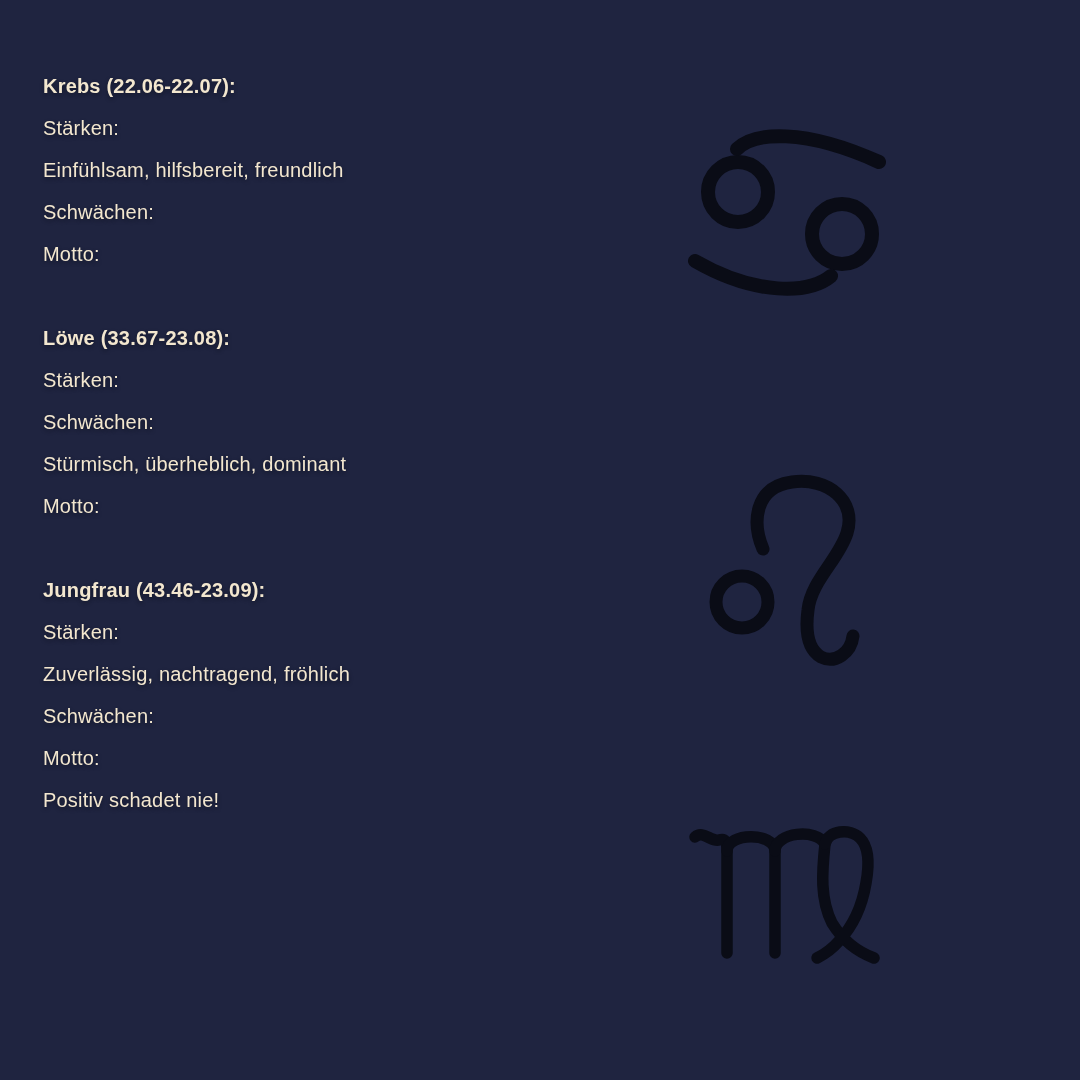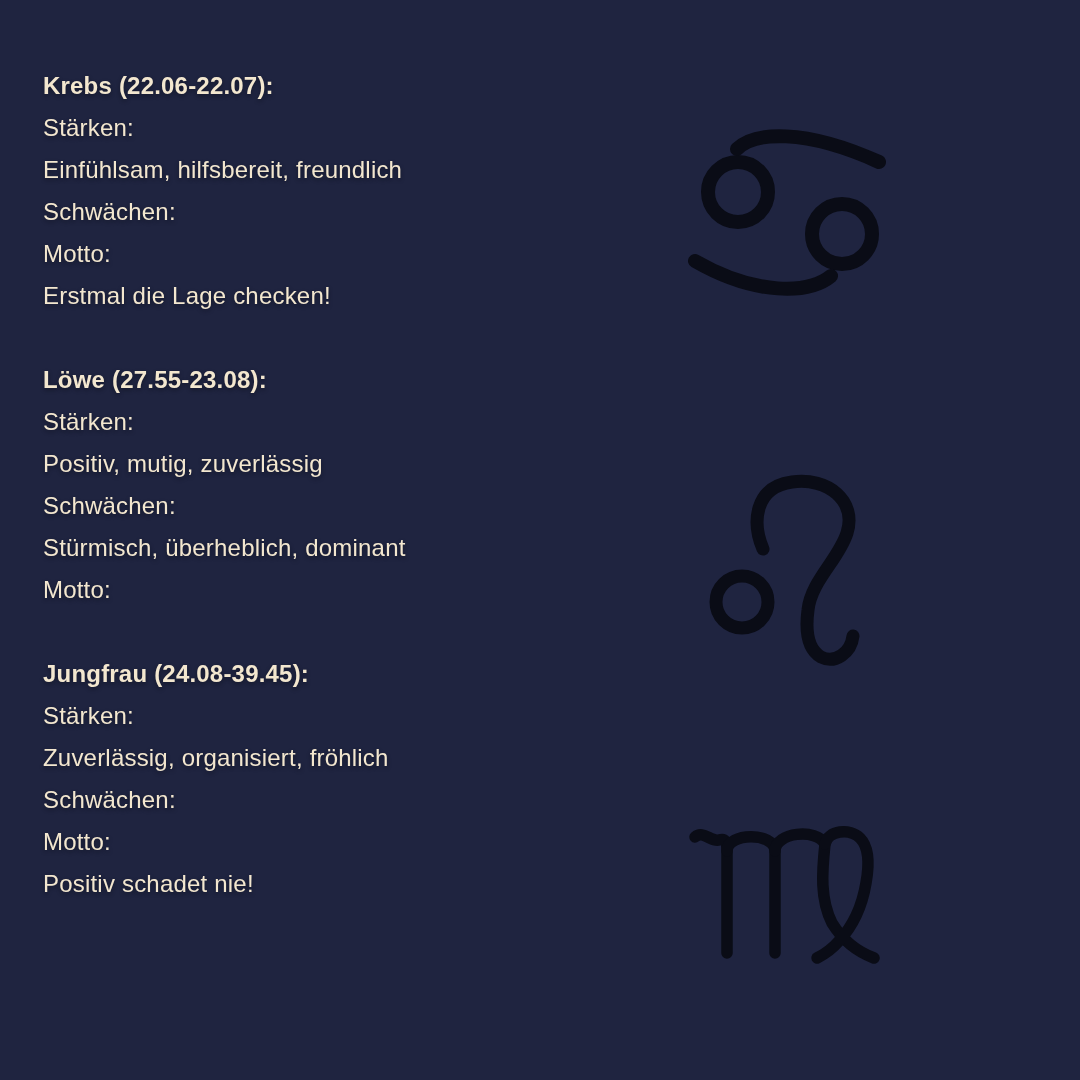--- a/index.html
+++ b/index.html
@@ -17,21 +17,21 @@
     font-family:"Liberation Sans","DejaVu Sans",sans-serif;
   }
   .text-col{
     position:absolute;
     left:43px;top:65px;
     width:620px;
     color:var(--text);
   }
   .section{margin-bottom:42px;}
   .line{
-    font-size:24px;
+    font-size:20px;
     line-height:42px;
     height:42px;
     white-space:nowrap;
     letter-spacing:0.2px;
     text-shadow:0 2px 4px rgba(8,10,18,0.45);
   }
   .line.heading{font-weight:700;}
   .symbol{
     position:absolute;
     color:var(--symbol);
@@ -47,36 +47,34 @@
 <div class="canvas">
 
   <div class="text-col">
 
     <div class="section">
       <div class="line heading">Krebs (22.06-22.07):</div>
       <div class="line">Stärken:</div>
       <div class="line">Einfühlsam, hilfsbereit, freundlich</div>
       <div class="line">Schwächen:</div>
       <div class="line">Motto:</div>
-      <div class="line">Erstmal die Lage checken!</div>
     </div>
 
     <div class="section">
-      <div class="line heading">Löwe (27.55-23.08):</div>
+      <div class="line heading">Löwe (33.67-23.08):</div>
       <div class="line">Stärken:</div>
-      <div class="line">Positiv, mutig, zuverlässig</div>
       <div class="line">Schwächen:</div>
       <div class="line">Stürmisch, überheblich, dominant</div>
       <div class="line">Motto:</div>
     </div>
 
     <div class="section">
-      <div class="line heading">Jungfrau (24.08-39.45):</div>
+      <div class="line heading">Jungfrau (43.46-23.09):</div>
       <div class="line">Stärken:</div>
-      <div class="line">Zuverlässig, organisiert, fröhlich</div>
+      <div class="line">Zuverlässig, nachtragend, fröhlich</div>
       <div class="line">Schwächen:</div>
       <div class="line">Motto:</div>
       <div class="line">Positiv schadet nie!</div>
     </div>
 
   </div>
 
   <div class="symbol symbol-cancer">
     <svg width="192" height="172" viewBox="0 0 192 172" fill="none" stroke="currentColor" stroke-width="14" stroke-linecap="round">
       <path d="M 45 21 C 62 4, 112 0, 187 34"></path>

